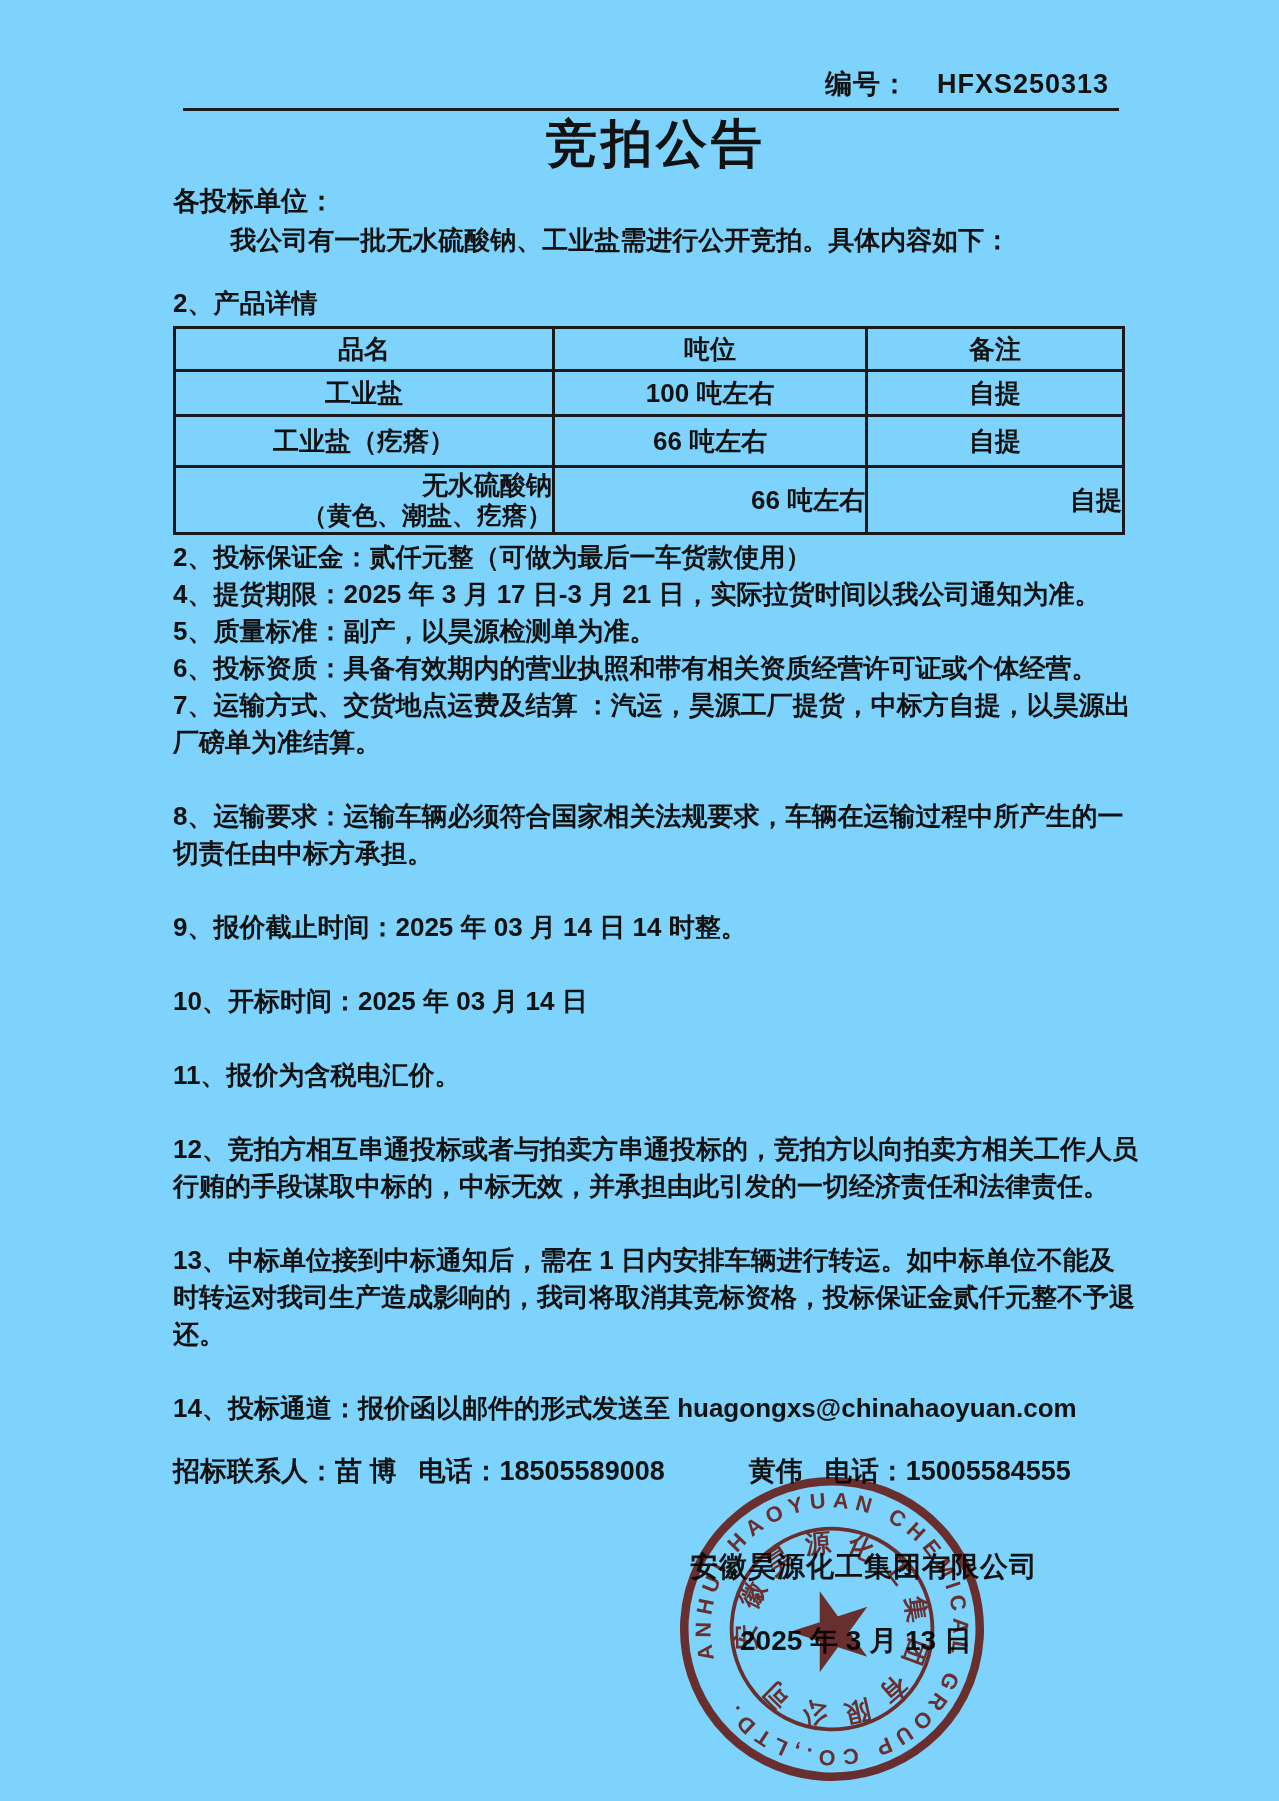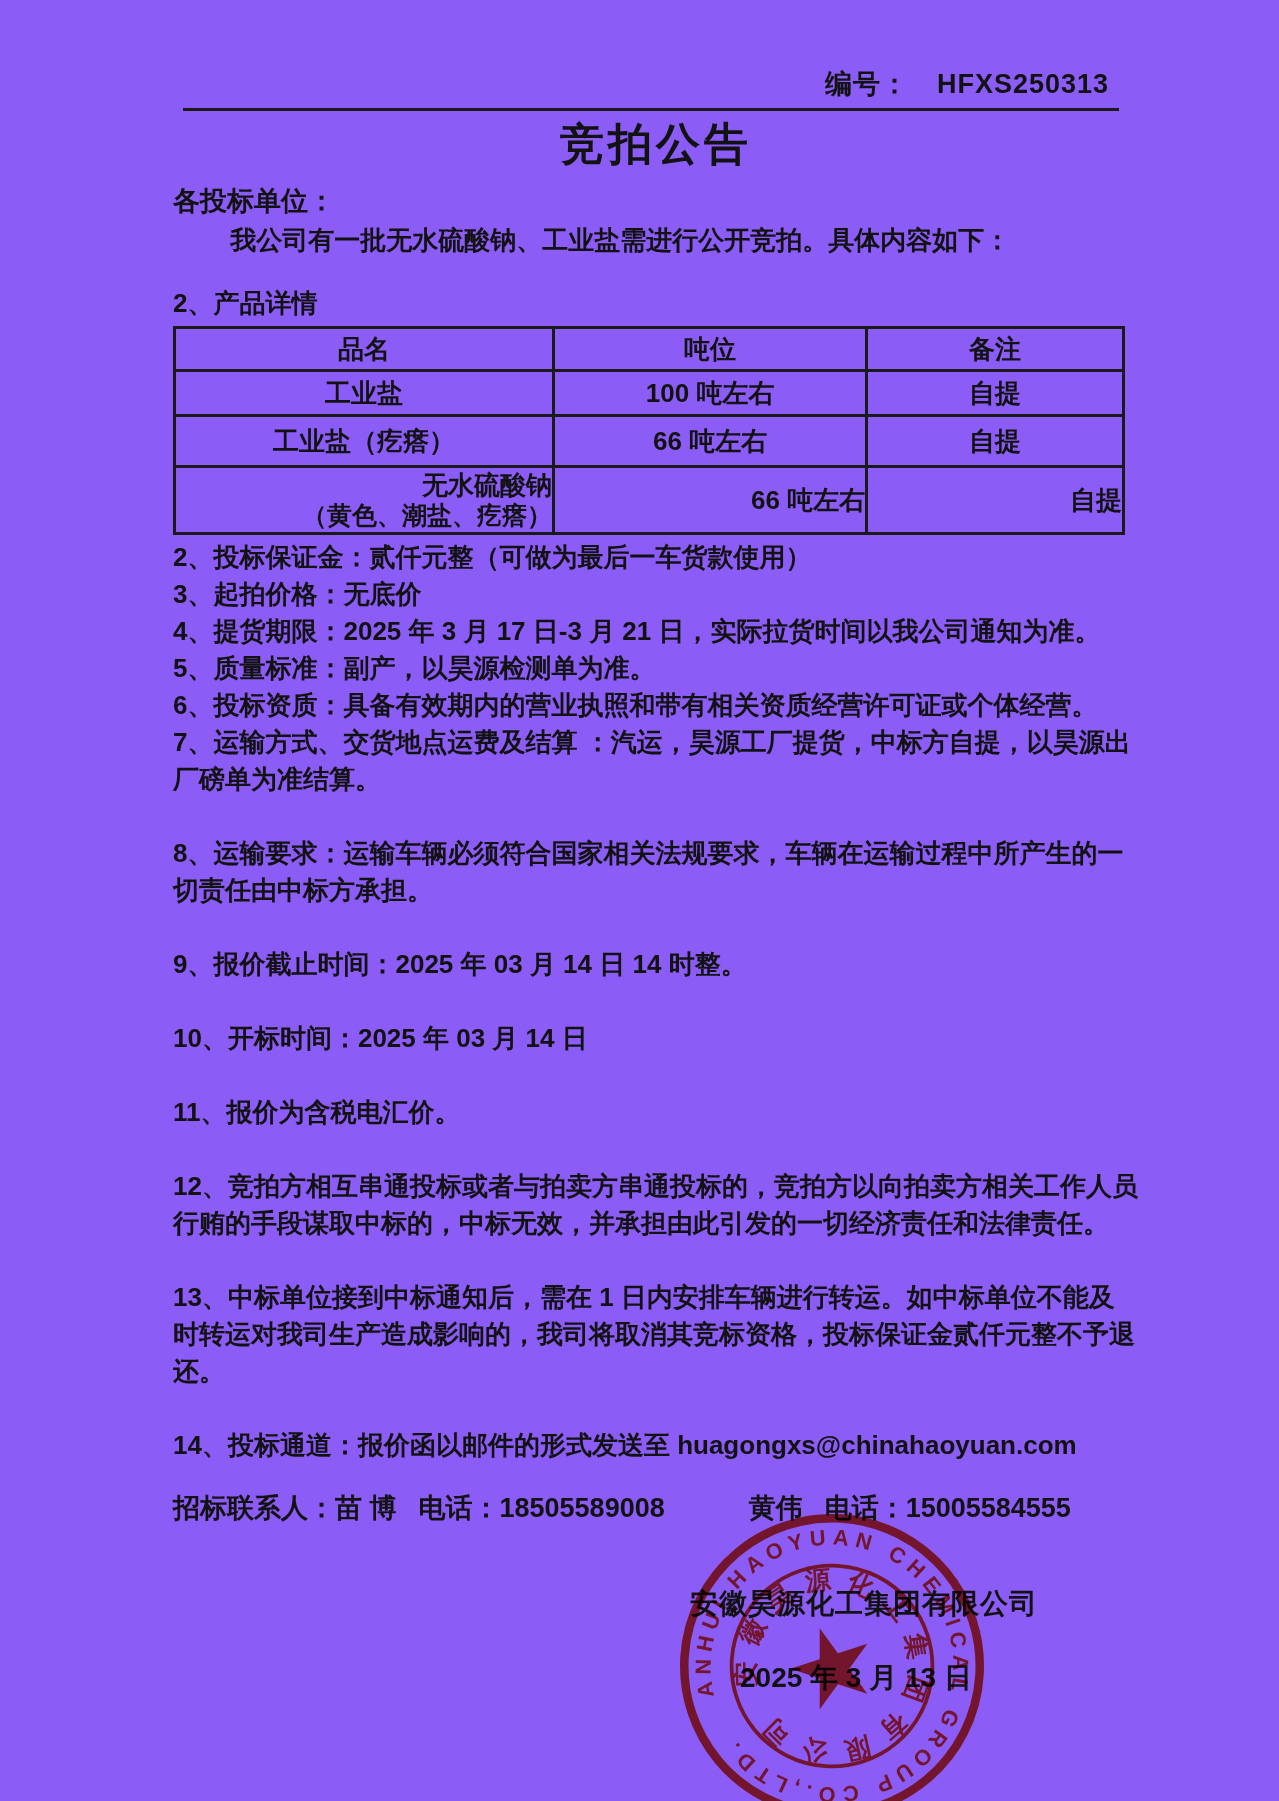--- a/index.html
+++ b/index.html
@@ -4,21 +4,21 @@
 <style>
   html,body{margin:0;padding:0;}
   body{
     width:1279px;height:1801px;
     background:#f3f3f1;
     font-family:"Liberation Sans", sans-serif;
   }
   .page{
     position:relative;
     width:1279px;height:1801px;
-    background:#8b5cf6;
+    background:#7dd3fc;
     overflow:hidden;
     box-sizing:border-box;
     padding:68px 140px 0 173px;
     color:#121212;
     font-weight:700;
   }
   
   .doc-no{
     text-align:right;
     font-size:27px;
@@ -28,21 +28,21 @@
   }
   .doc-no .num{margin-left:28px;font-family:"Liberation Sans",sans-serif;}
   .rule{
     border:none;
     border-top:3px solid #1c1c1c;
     margin:8px 20px 0 10px;
   }
   .title{
     margin-top:8px;
     text-align:center;
-    font-size:44px;
+    font-size:51px;
     line-height:50px;
     letter-spacing:4px;
   }
   .salutation{
     margin-top:14px;
     font-size:27px;
     line-height:37px;
   }
   .intro{
     margin-top:2px;
@@ -173,21 +173,20 @@
         <span class="cell-line2">（黄色、潮盐、疙瘩）</span>
       </td>
       <td>66 吨左右</td>
       <td>自提</td>
     </tr>
   </tbody>
     </table>
 
   <div class="items-wrap">
     <p class="item">2、投标保证金：贰仟元整（可做为最后一车货款使用）</p>
-    <p class="item">3、起拍价格：无底价</p>
     <p class="item">4、提货期限：2025 年 3 月 17 日-3 月 21 日，实际拉货时间以我公司通知为准。</p>
     <p class="item">5、质量标准：副产，以昊源检测单为准。</p>
     <p class="item">6、投标资质：具备有效期内的营业执照和带有相关资质经营许可证或个体经营。</p>
     <p class="item">7、运输方式、交货地点运费及结算 ：汽运，昊源工厂提货，中标方自提，以昊源出厂磅单为准结算。</p>
     <p class="item sp">8、运输要求：运输车辆必须符合国家相关法规要求，车辆在运输过程中所产生的一切责任由中标方承担。</p>
     <p class="item sp">9、报价截止时间：2025 年 03 月 14 日 14 时整。</p>
     <p class="item sp">10、开标时间：2025 年 03 月 14 日</p>
     <p class="item sp">11、报价为含税电汇价。</p>
     <p class="item sp">12、竞拍方相互串通投标或者与拍卖方串通投标的，竞拍方以向拍卖方相关工作人员行贿的手段谋取中标的，中标无效，并承担由此引发的一切经济责任和法律责任。</p>
     <p class="item sp">13、中标单位接到中标通知后，需在 1 日内安排车辆进行转运。如中标单位不能及时转运对我司生产造成影响的，我司将取消其竞标资格，投标保证金贰仟元整不予退还。</p>

